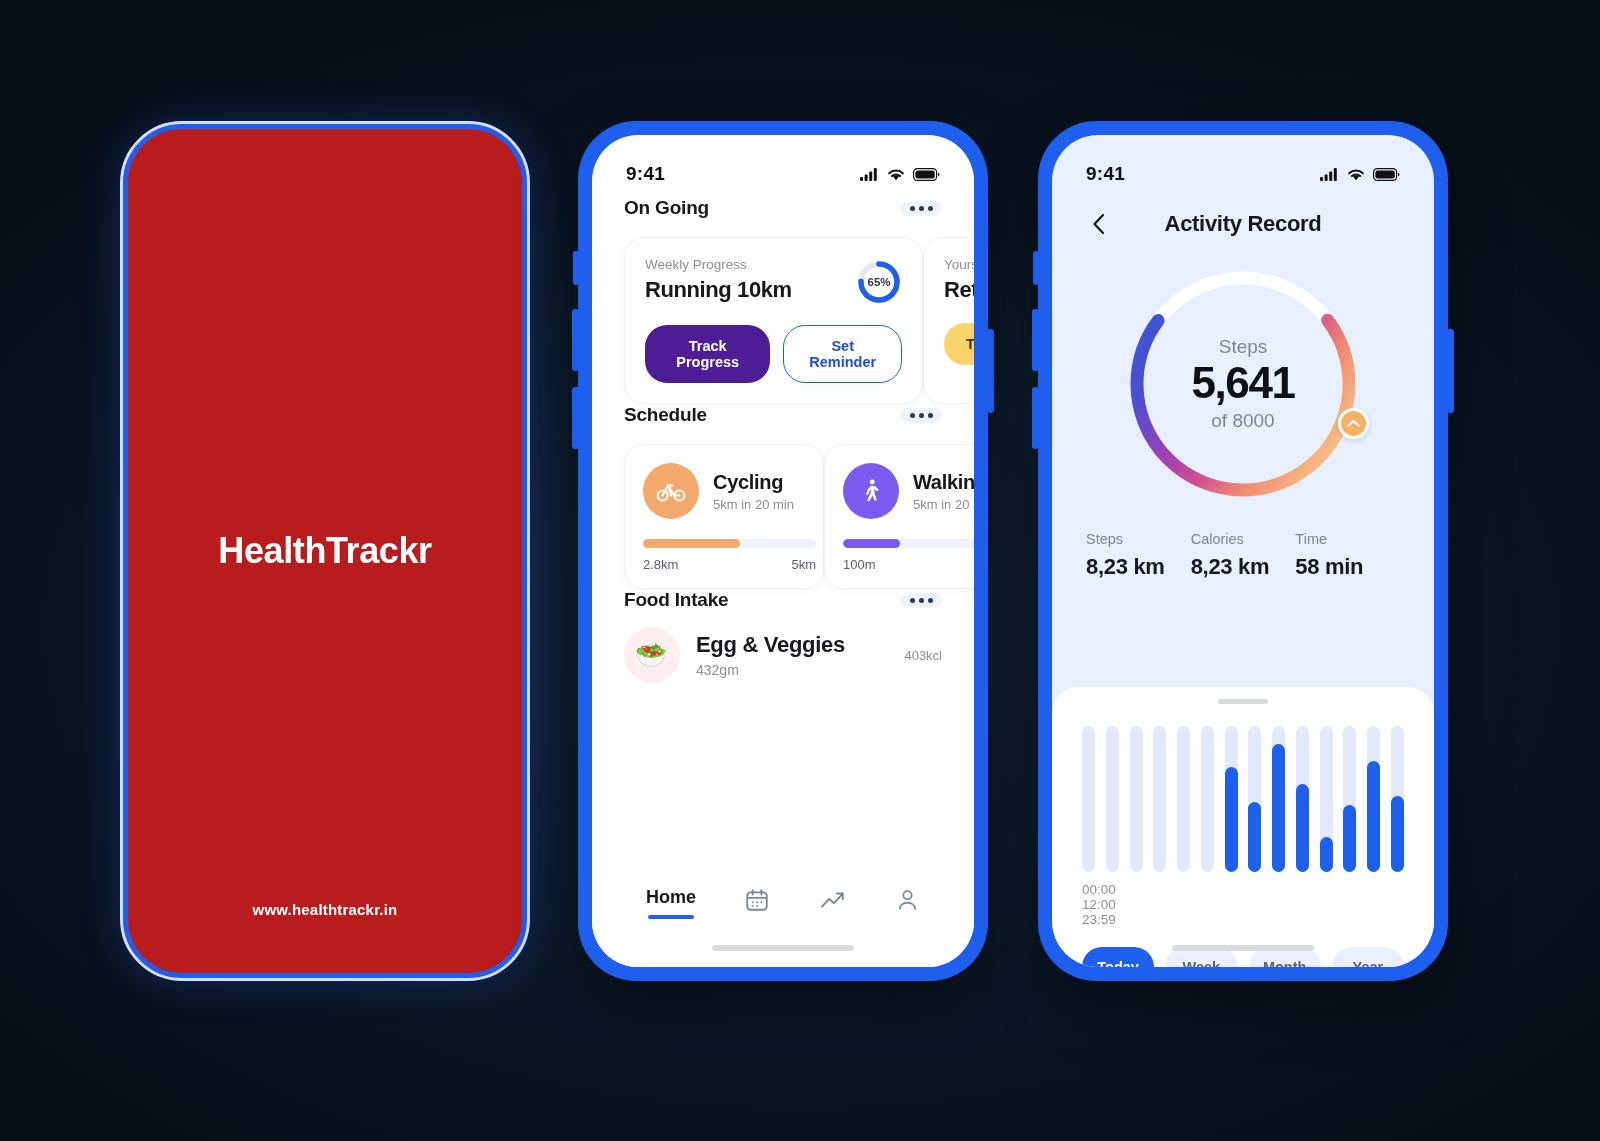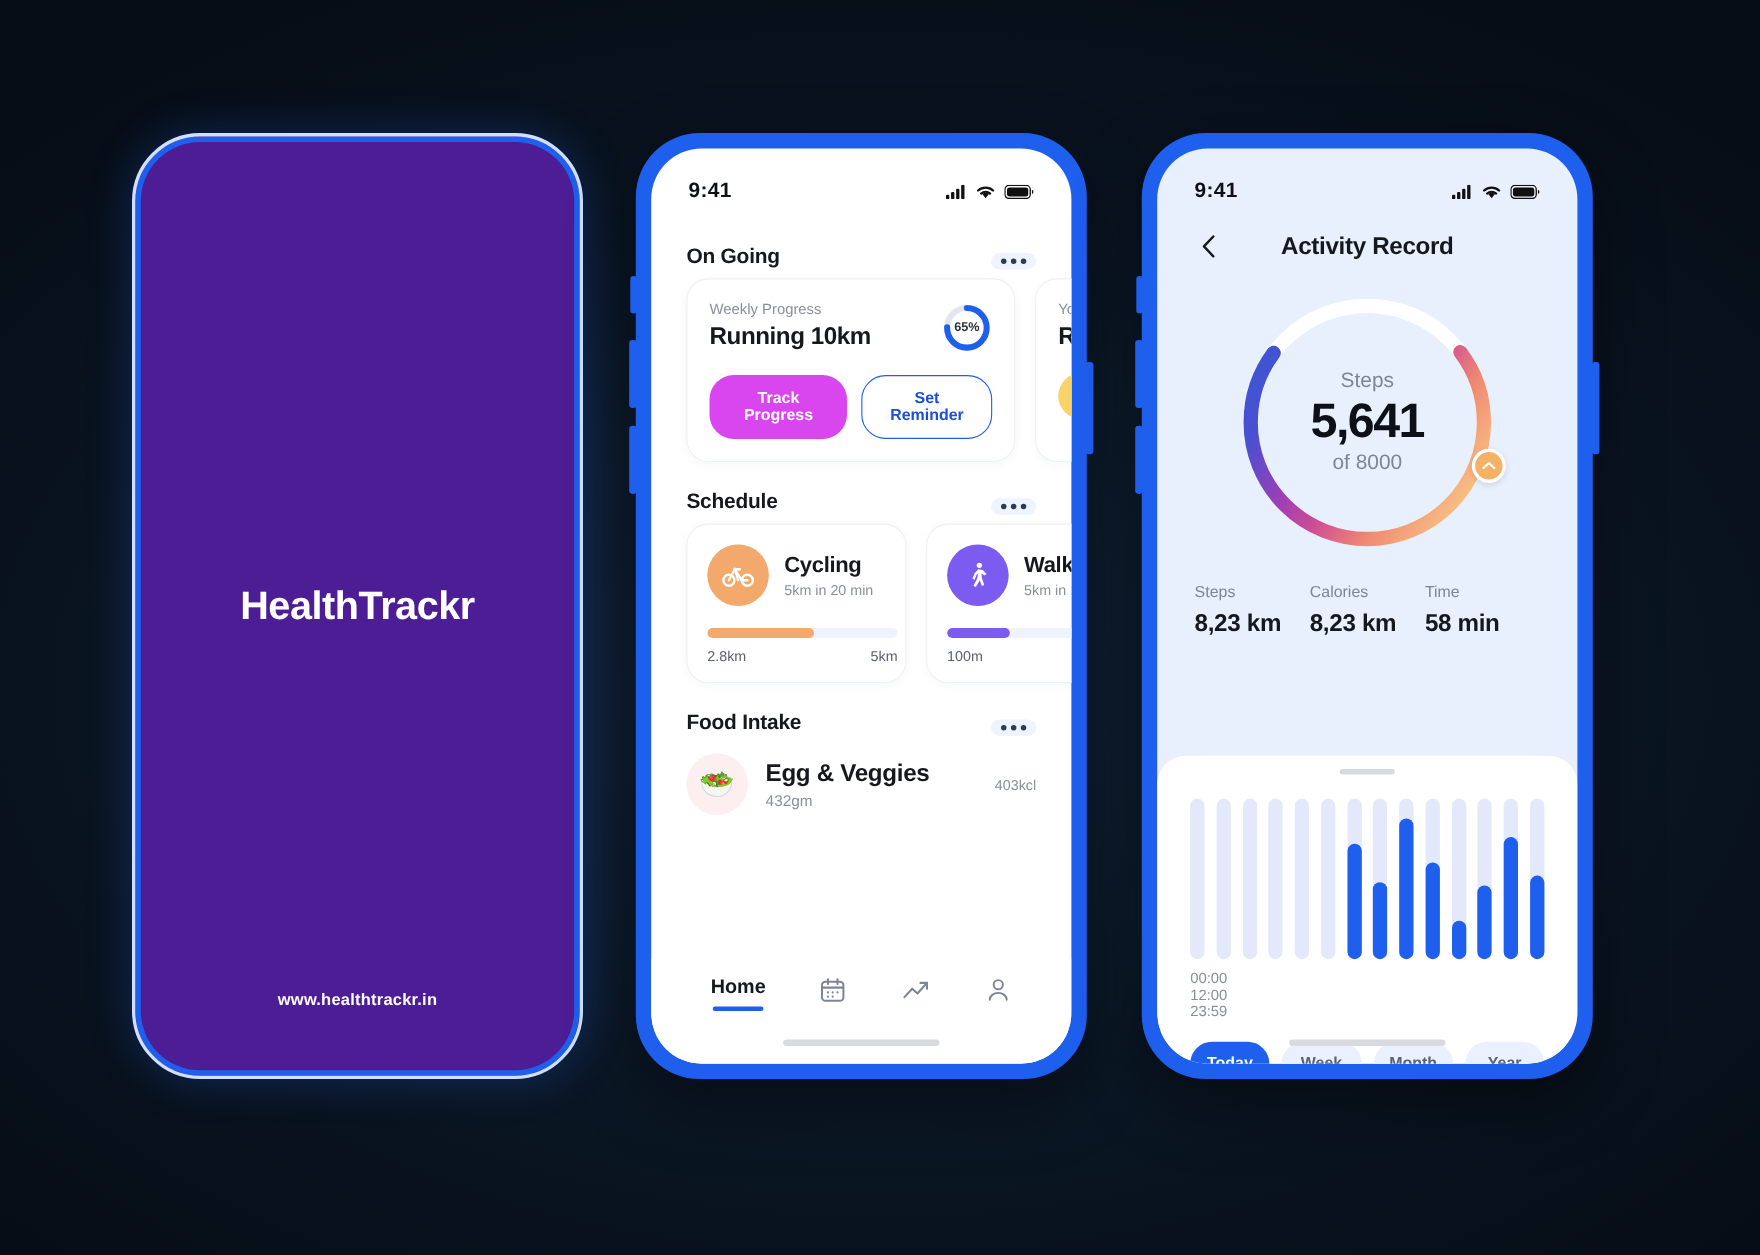--- a/index.html
+++ b/index.html
@@ -11,21 +11,21 @@
     position:relative;
   }
 
   
   .phone { position:absolute; }
 
   
   #phone1 {
     left:120px; top:121px; width:410px; height:860px;
     border-radius:62px;
-    background:#4c1d95;
+    background:#b91c1c;
     border:3px solid #cfe0ff;
     box-shadow:0 0 40px rgba(40,100,240,.28), inset 0 0 0 5px #1F5FEE;
     overflow:hidden;
     display:flex; flex-direction:column; align-items:center; justify-content:center;
   }
   #phone1 .brand {
     color:#ffffff; font-weight:700; font-size:36px; letter-spacing:-0.4px;
   }
   #phone1 .site {
     position:absolute; bottom:60px; left:0; right:0; text-align:center;
@@ -73,46 +73,46 @@
     background:linear-gradient(160deg,#cfd9e4 0%,#b9c6d4 45%,#8ea2b8 100%);
     position:relative; flex:none;
   }
   .avatar .head { position:absolute; left:50%; top:12px; transform:translateX(-50%);
     width:15px; height:15px; border-radius:50%; background:#3a3530; }
   .avatar .glass { position:absolute; left:50%; top:14px; transform:translateX(-50%);
     width:17px; height:5px; background:#1b1b1b; border-radius:2px; }
   .avatar .body { position:absolute; left:50%; bottom:-4px; transform:translateX(-50%);
     width:32px; height:24px; border-radius:12px 12px 0 0; background:#27374d; }
 
-  .sec-head { display:flex; align-items:flex-end; justify-content:space-between; margin-top:26px; }
+  .sec-head { display:flex; align-items:center; justify-content:space-between; }
   .sec-title { font-size:19px; font-weight:700; color:#15181d; letter-spacing:-.2px; }
   .dots {
     background:#eef3fd; border-radius:12px; padding:5px 9px; display:flex; gap:4px; align-items:center;
   }
   .dots i { width:5px; height:5px; border-radius:50%; background:#2b3a55; display:block; }
 
   
-  .carousel { display:flex; gap:18px; margin-top:8px; }
+  .carousel { display:flex; margin-top:18px; }
   .og-card {
     background:#fff; border:1px solid #eef0f3; border-radius:20px;
     padding:19px 20px 20px 20px; box-shadow:0 2px 8px rgba(22,40,80,.04);
     flex:none; width:299px;
   }
   .og-top { display:flex; justify-content:space-between; align-items:flex-start; }
   .og-label { font-size:13.5px; color:#8a8f98; }
   .og-title { font-size:22px; font-weight:700; color:#15181d; margin-top:5px; letter-spacing:-.4px; }
   .ring75 { position:relative; width:46px; height:46px; flex:none; margin-top:2px; }
   .ring75 svg { transform:rotate(-90deg); display:block; }
   .ring75 span {
     position:absolute; inset:0; display:flex; align-items:center; justify-content:center;
     font-size:11.5px; font-weight:600; color:#2b3138;
   }
   .og-btns { display:flex; gap:13px; margin-top:20px; }
   .btn-primary {
-    background:#d946ef; color:#fff; border:none; border-radius:22px;
+    background:#4c1d95; color:#fff; border:none; border-radius:22px;
     padding:13px 22px; font-size:14.5px; font-weight:700; font-family:inherit; cursor:pointer;
   }
   .btn-ghost {
     background:#fff; color:#1d4ed8; border:1.5px solid #1F5FEE; border-radius:22px;
     padding:12px 22px; font-size:14.5px; font-weight:600; font-family:inherit; cursor:pointer;
   }
   .btn-yellow {
     background:#FBD36B; color:#3a3320; border:none; border-radius:22px;
     padding:13px 22px; font-size:14.5px; font-weight:700; font-family:inherit; cursor:pointer;
   }

